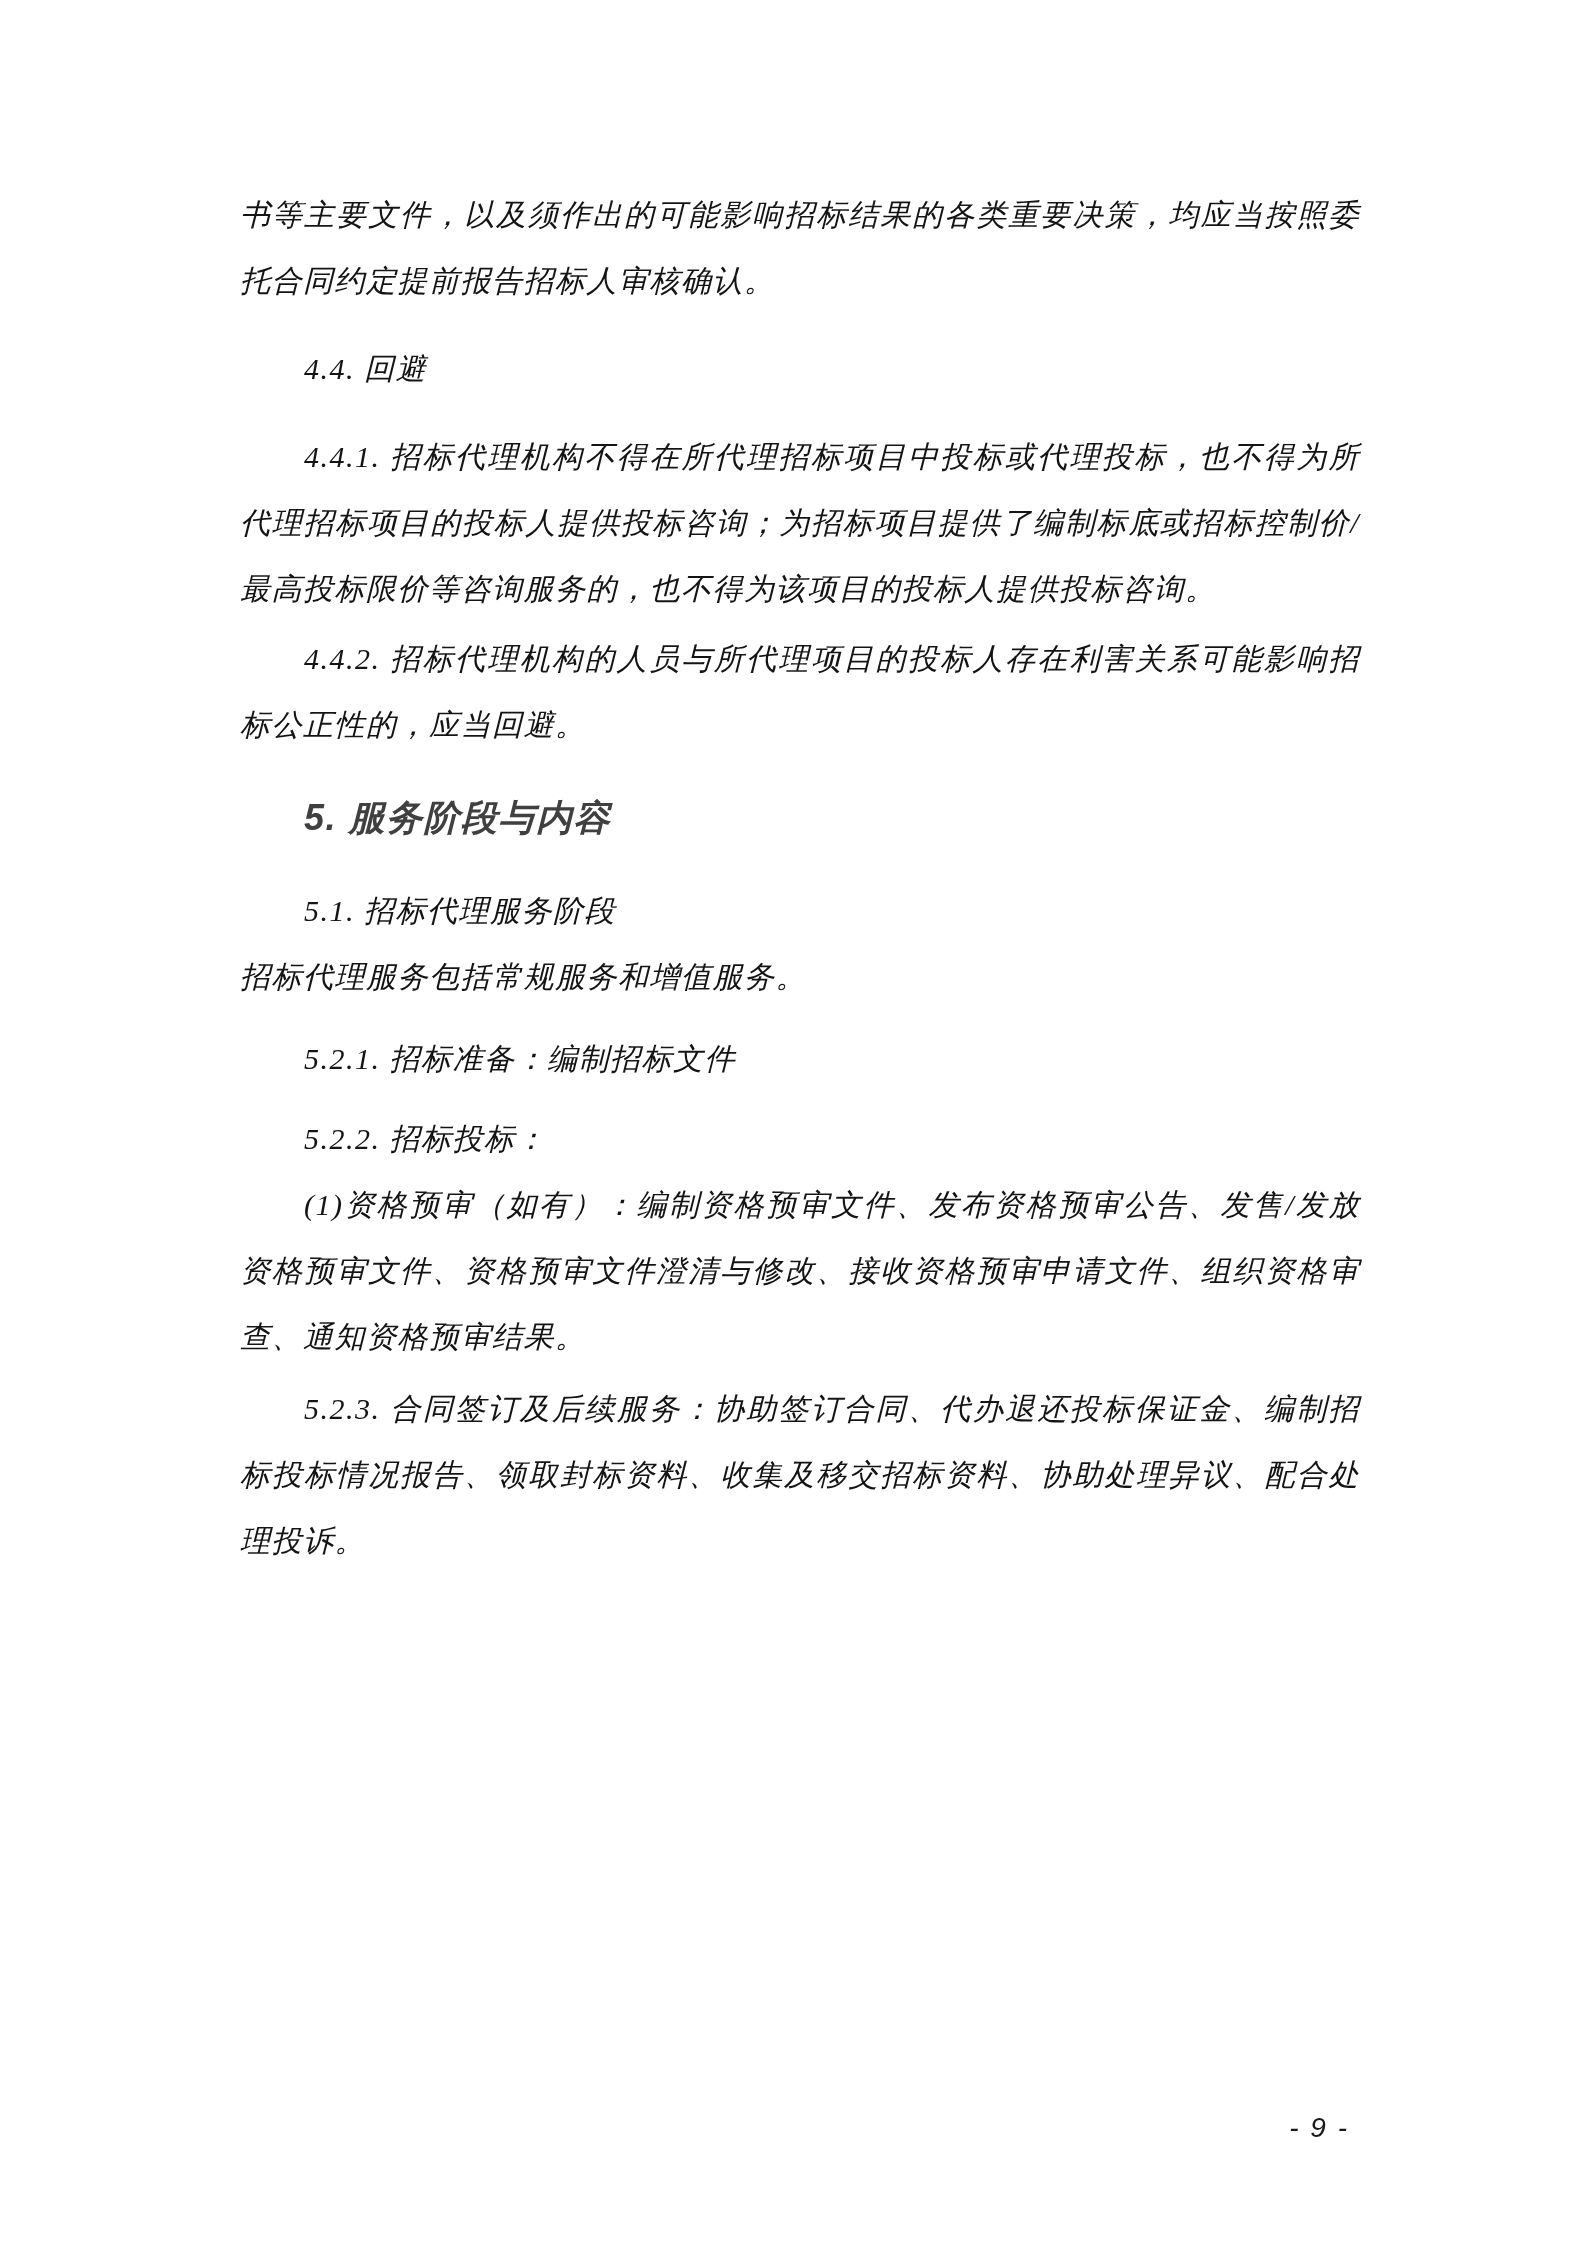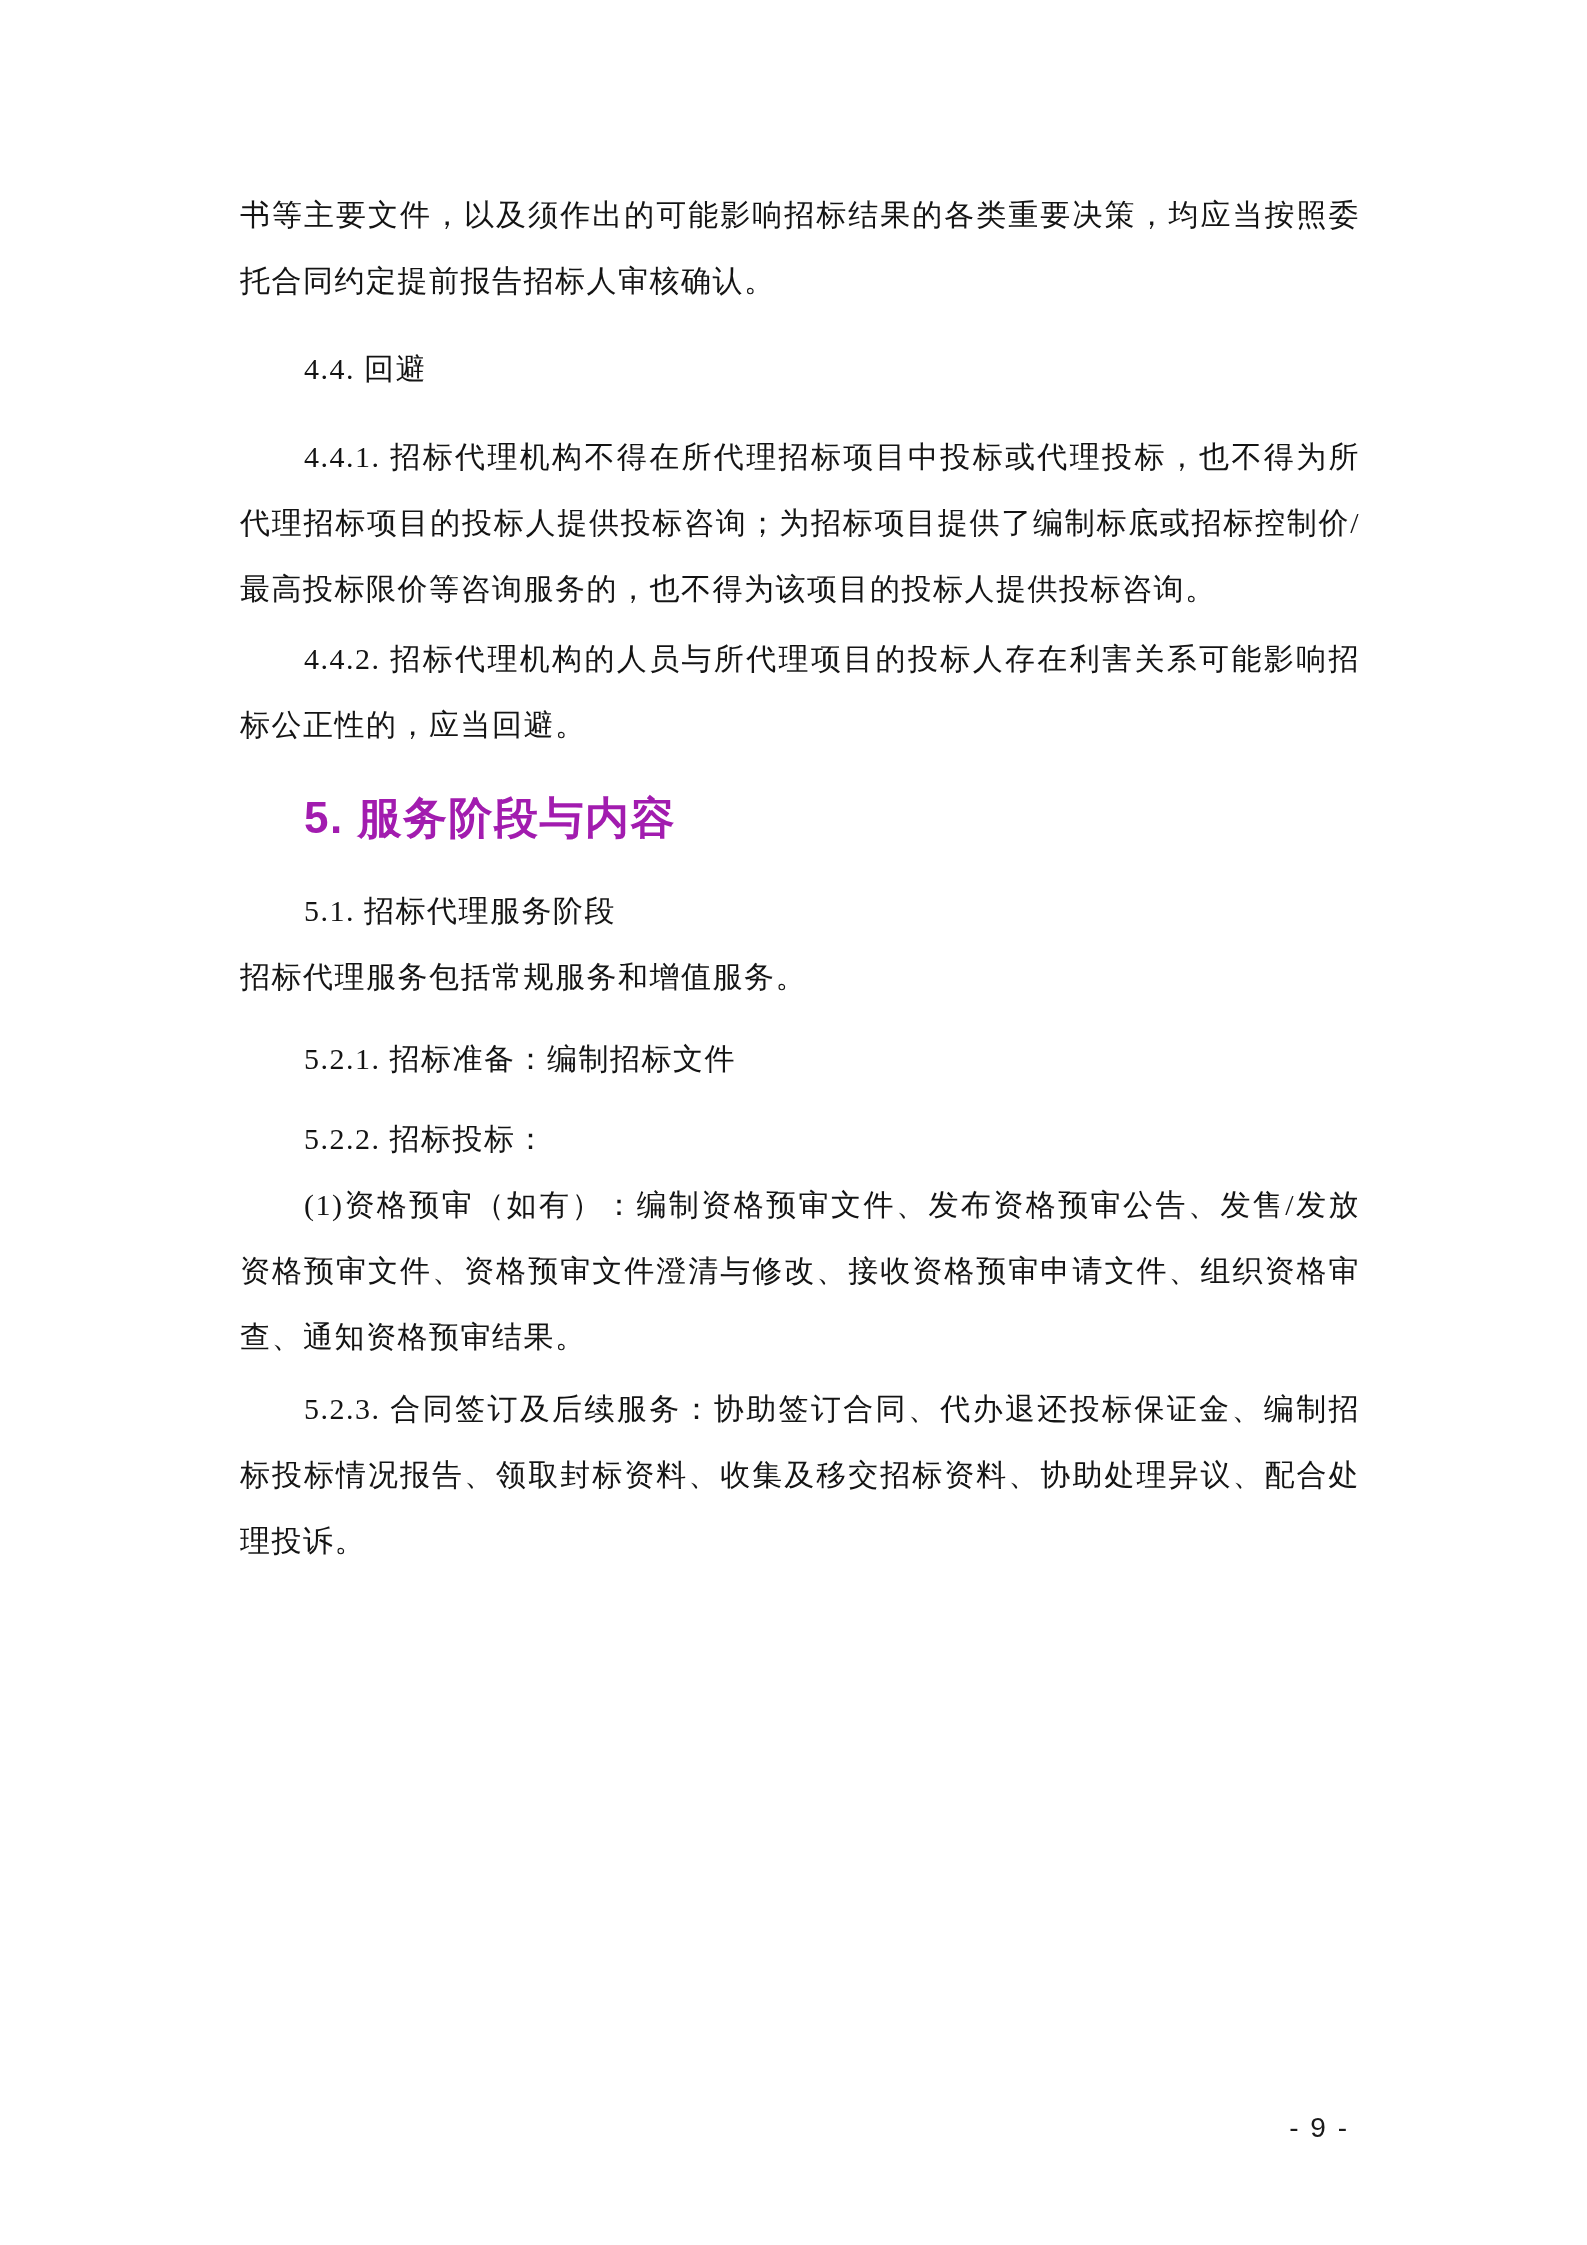--- a/index.html
+++ b/index.html
@@ -8,20 +8,21 @@
     background: #ffffff;
   }
   .page {
     position: relative;
     width: 1587px;
     height: 2245px;
     background: #ffffff;
     overflow: hidden;
     font-family: "Liberation Serif", "DejaVu Serif", serif;
     color: #141414;
+    font-style: italic;
   }
   .content {
     position: absolute;
     left: 240px;
     top: 182px;
     width: 1120px;
   }
   .body-p {
     margin: 0;
     font-size: 30px;
@@ -33,27 +34,27 @@
   }
   .indent { text-indent: 64px; }
   .mt-4  { margin-top: 4px; }
   .mt-6  { margin-top: 6px; }
   .mt-14 { margin-top: 14px; }
   .mt-16 { margin-top: 16px; }
   .mt-22 { margin-top: 22px; }
   .mt-30 { margin-top: 30px; }
   .chapter-heading {
     margin: 30px 0 0 0;
-    font-size: 44px;
+    font-size: 36px;
     line-height: 60px;
     font-weight: bold;
     letter-spacing: 1.5px;
     text-indent: 64px;
     font-family: "Liberation Sans", "DejaVu Sans", sans-serif;
-    color: #a21caf;
+    color: #404040;
   }
   .page-number {
     position: absolute;
     top: 2112px;
     right: 238px;
     font-size: 28px;
     letter-spacing: 2px;
     font-family: "Liberation Sans", "DejaVu Sans", sans-serif;
     color: #1a1a1a;
   }

